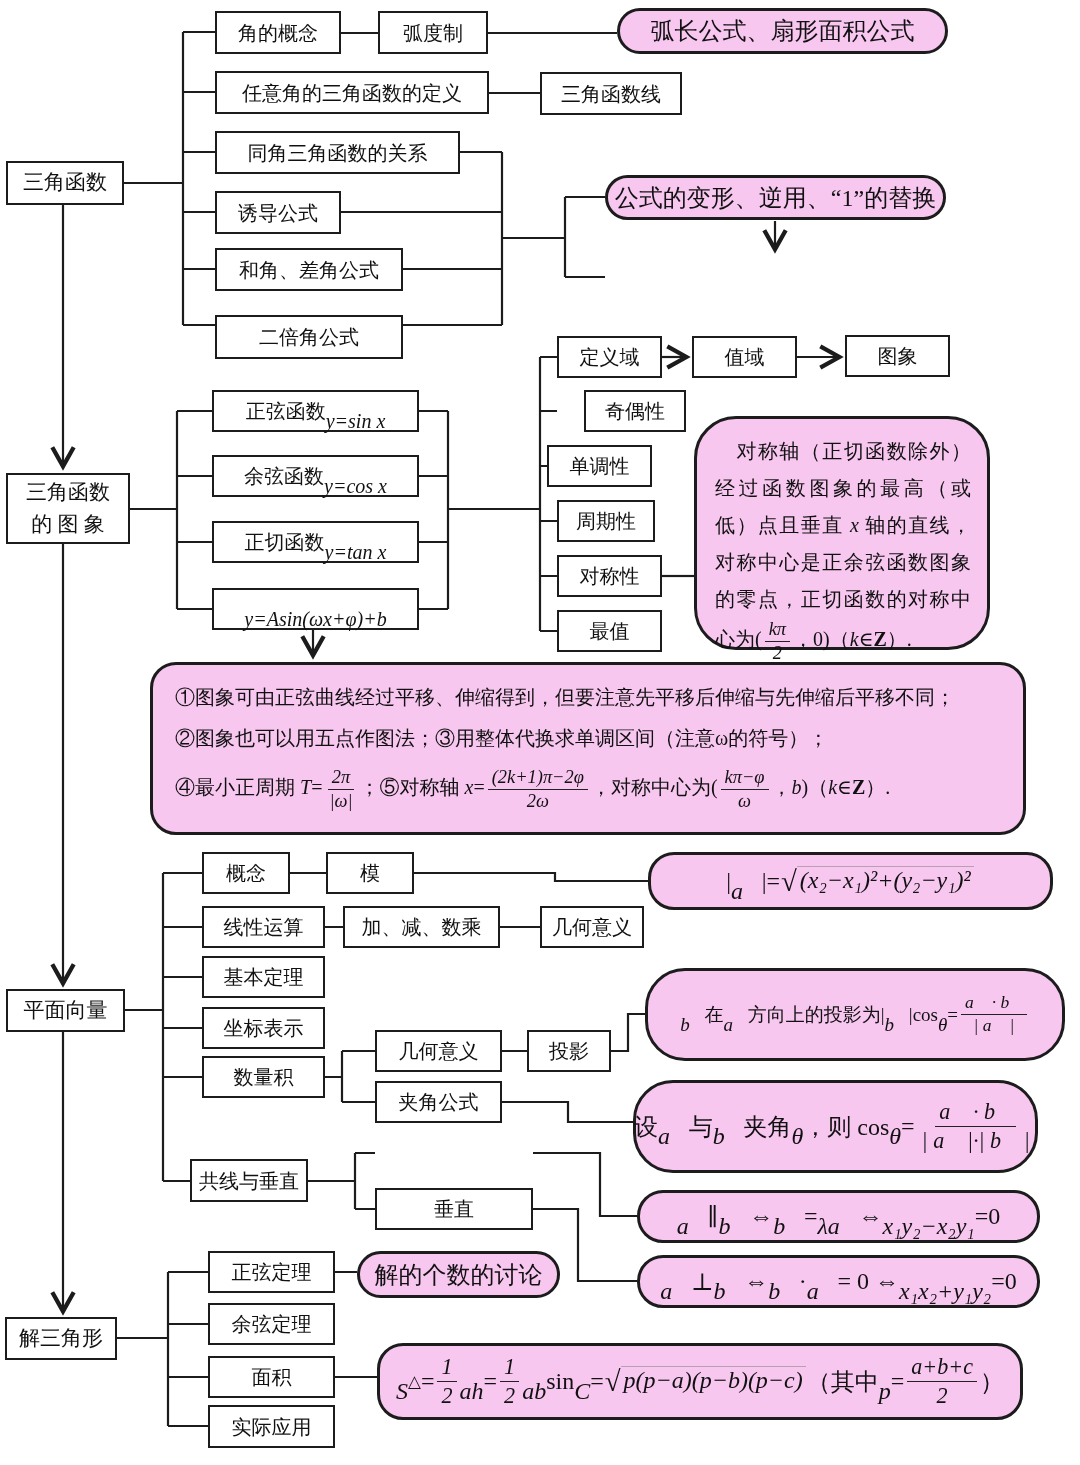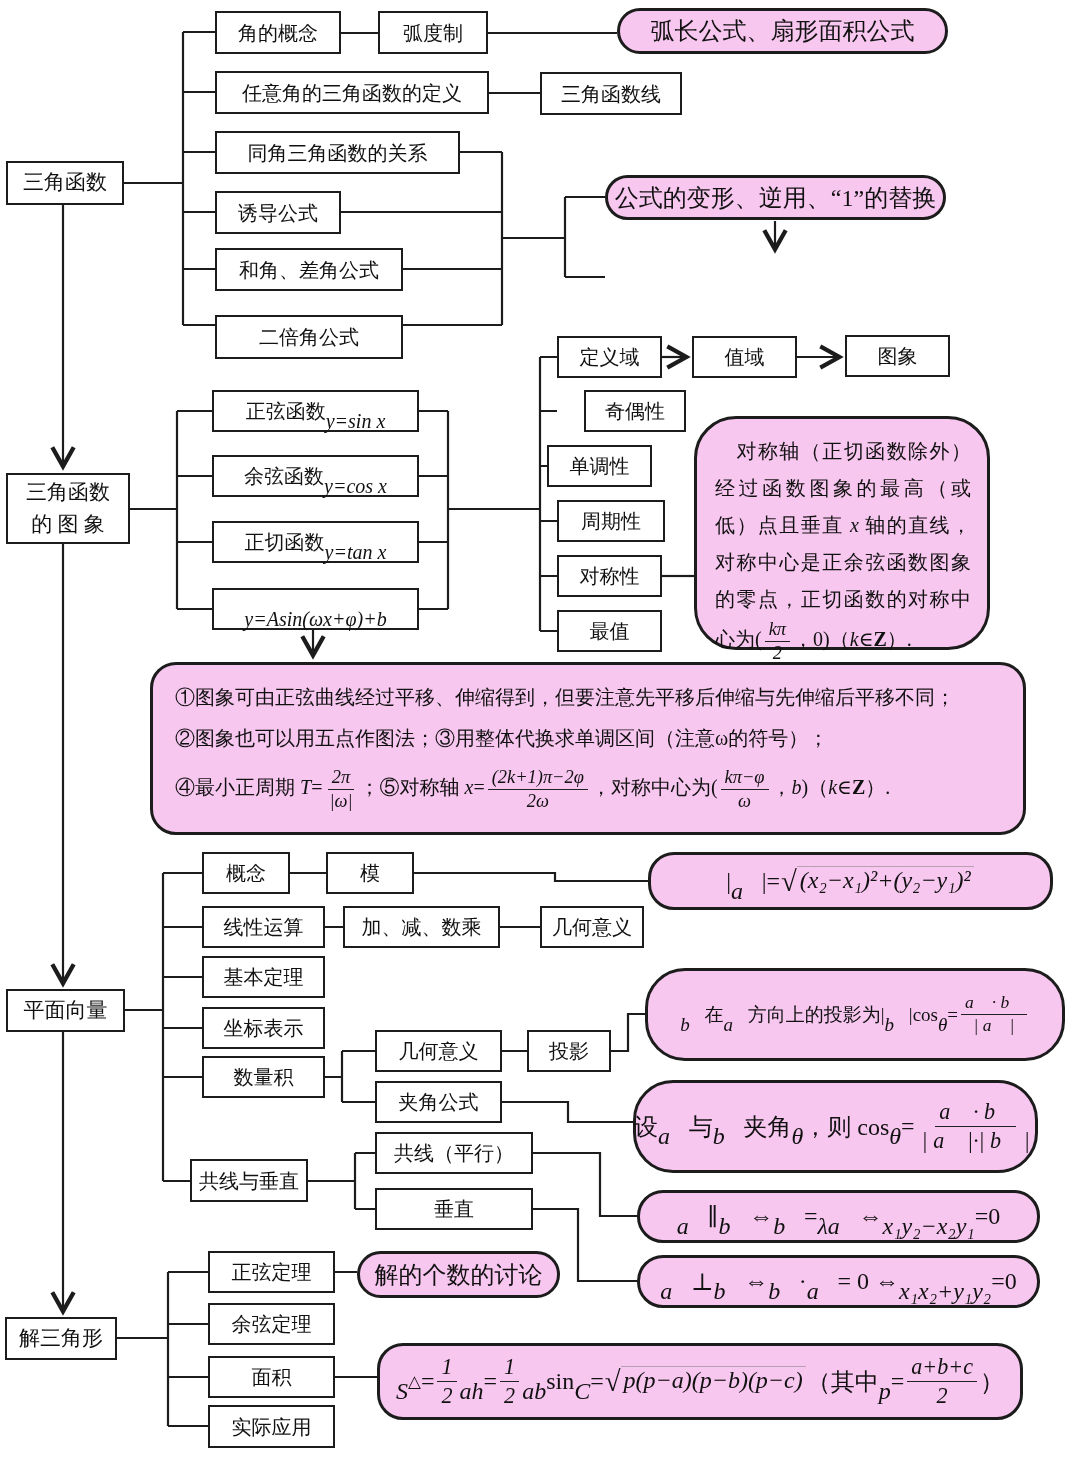--- a/index.html
+++ b/index.html
@@ -110,21 +110,21 @@
       <span class="fi">y=tan x</span>
   </div>
   <div class="node" style="left:212px;top:588px;width:207px;height:42px">
     <span class="fi">y=Asin(ωx+φ)+b</span>
   </div>
   <div class="node" style="left:557px;top:336px;width:105px;height:42px">定义域</div>
   <div class="node" style="left:692px;top:336px;width:105px;height:42px">值域</div>
   <div class="node" style="left:845px;top:335px;width:105px;height:42px">图象</div>
   <div class="node" style="left:584px;top:390px;width:102px;height:42px">奇偶性</div>
   <div class="node" style="left:547px;top:445px;width:105px;height:42px">单调性</div>
-  <div class="node" style="left:557px;top:500px;width:108px;height:42px">周期性</div>
+  <div class="node" style="left:557px;top:500px;width:98px;height:42px">周期性</div>
   <div class="node" style="left:557px;top:555px;width:105px;height:42px">对称性</div>
   <div class="node" style="left:557px;top:610px;width:105px;height:42px">最值</div>
   <div class="symbox" style="left:694px;top:416px;width:296px;height:234px"><span class="ft">　对称轴（正切函数除外）经过函数图象的最高（或低）点且垂直 </span><span class="fi">x</span><span class="ft"> 轴的直线，对称中心是正余弦函数图象的零点，正切函数的对称中心为(</span><span class="frac">
         <span class="num">kπ</span>
         <span class="den">2</span>
       </span><span class="ft">，0)（</span><span class="fi">k</span><span class="ft">∈</span><span class="fb">Z</span><span class="ft">）.</span></div>
 
   <div class="bignote" style="left:150px;top:662px;width:876px;height:173px">
     <div class="bline">①图象可由正弦曲线经过平移、伸缩得到，但要注意先平移后伸缩与先伸缩后平移不同；</div>
     <div class="bline">②图象也可以用五点作图法；③用整体代换求单调区间（注意ω的符号）；</div>
@@ -184,21 +184,20 @@
       <span class="fi">θ</span>
       <span class="ft">，则 cos</span>
       <span class="fi">θ</span>
       <span class="ft">=</span>
       <span class="frac">
         <span class="num">a⃗ · b⃗</span>
         <span class="den">| a⃗ |·| b⃗ |</span>
       </span>
     </div>
   <div class="node" style="left:190px;top:1159px;width:118px;height:43px">共线与垂直</div>
-  <div class="node" style="left:375px;top:1132px;width:158px;height:42px">共线（平行）</div>
   <div class="node" style="left:375px;top:1188px;width:158px;height:42px">垂直</div>
   <div class="bubble" style="left:637px;top:1190px;width:403px;height:53px">
       <span class="fi">a⃗</span>
       <span class="ft"> ∥ </span>
       <span class="fi">b⃗</span>
       <span class="ft"> ⇔ </span>
       <span class="fi">b⃗</span>
       <span class="ft"> = </span>
       <span class="fi">λa⃗</span>
       <span class="ft"> ⇔ </span>

